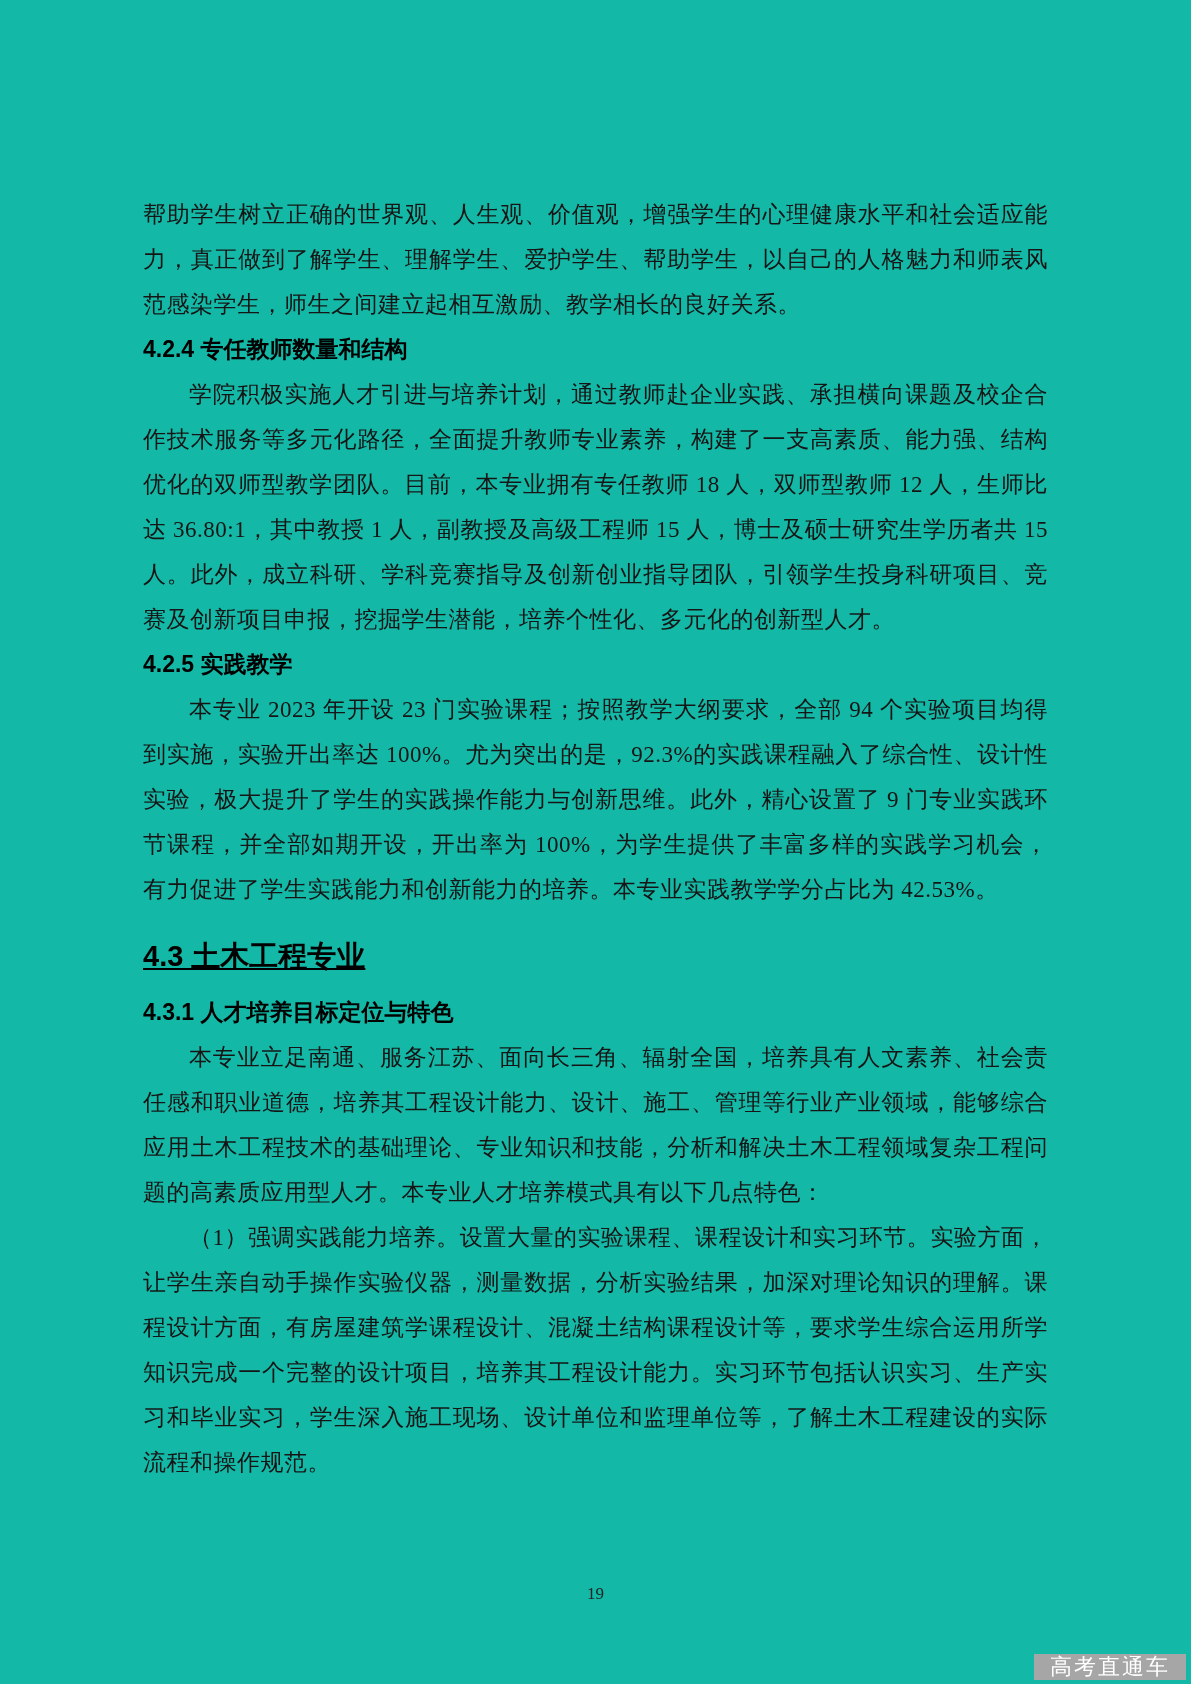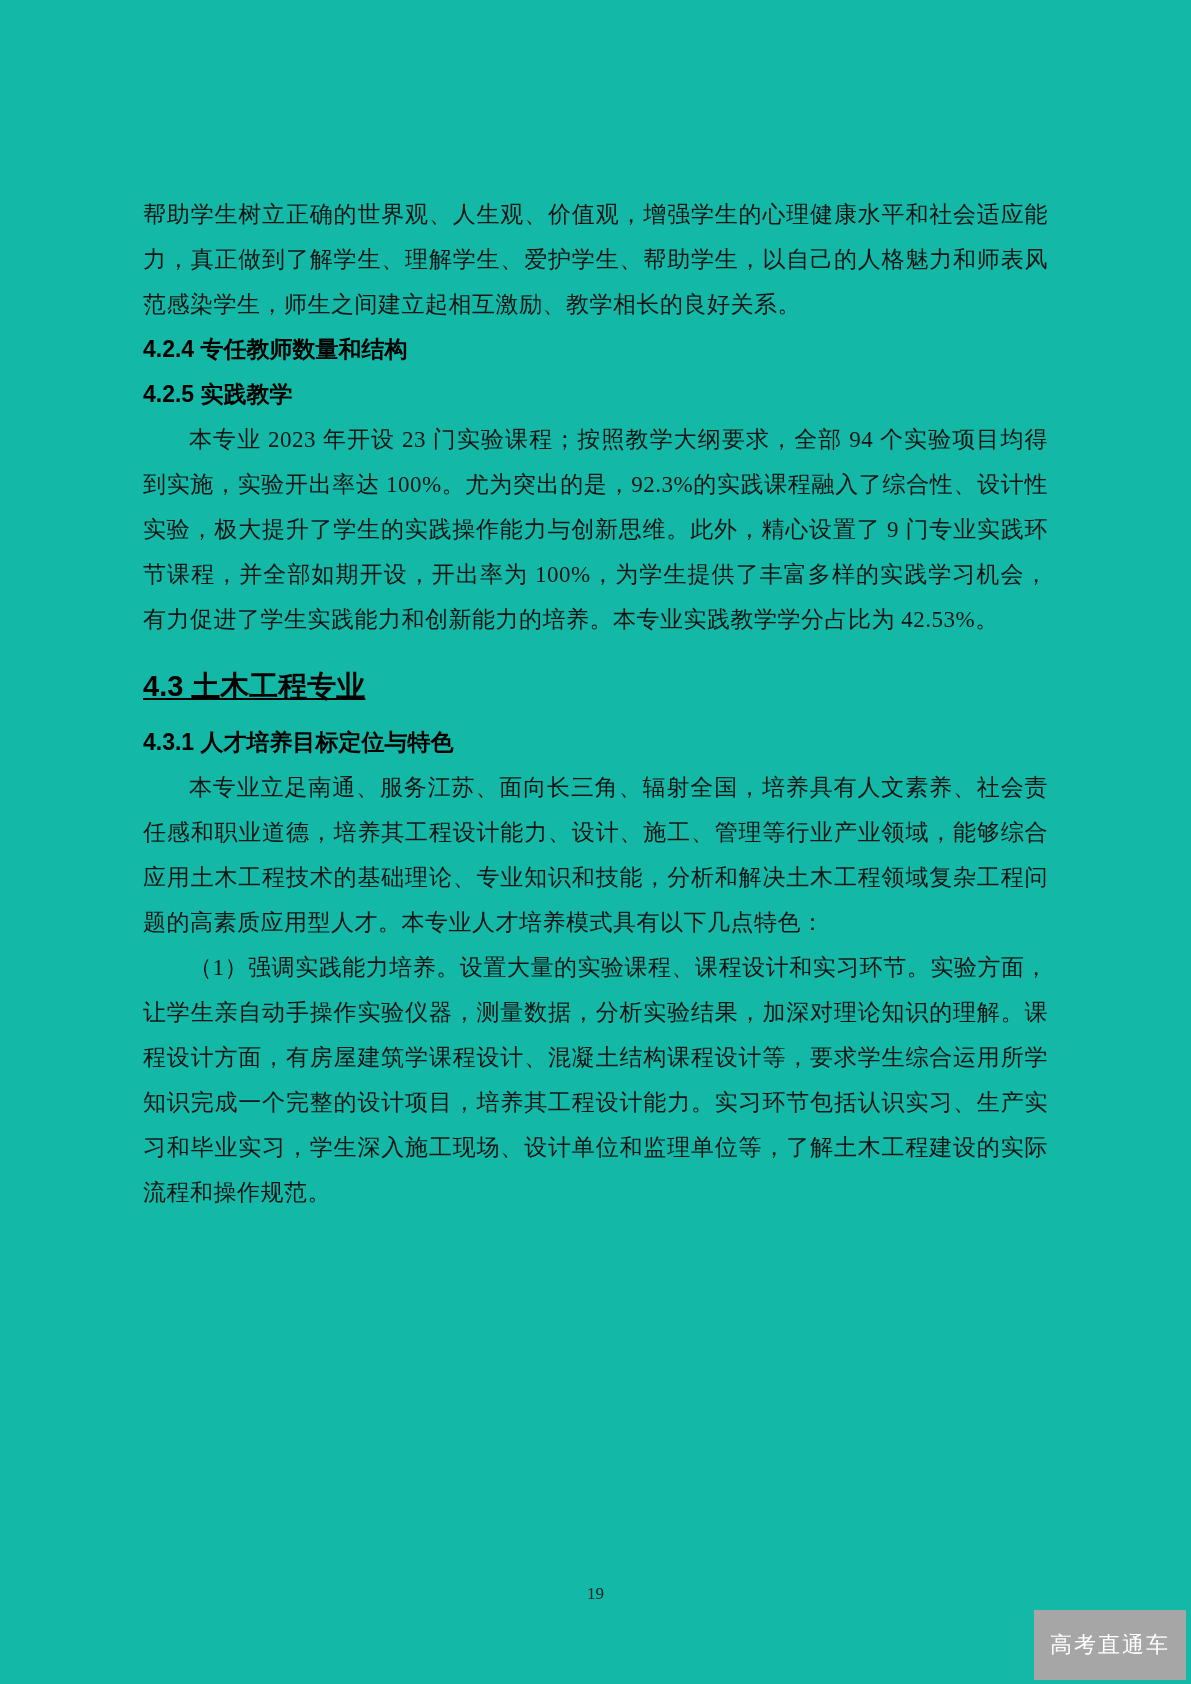--- a/index.html
+++ b/index.html
@@ -54,32 +54,33 @@
     font-family: "Liberation Serif", serif;
   }
   .watermark {
     position: absolute;
     right: 5px;
     bottom: 4px;
     background: #a6a6a6;
     color: #ffffff;
     font-size: 22px;
     line-height: 22px;
-    padding: 24px 16px;
+    padding: 2px 16px;
     font-family: "Liberation Sans", sans-serif;
     letter-spacing: 2px;
   }
 </style>
 </head>
 <body>
 
 <div class="page">
   <div class="content">
     <p class="body">帮助学生树立正确的世界观、人生观、价值观，增强学生的心理健康水平和社会适应能力，真正做到了解学生、理解学生、爱护学生、帮助学生，以自己的人格魅力和师表风范感染学生，师生之间建立起相互激励、教学相长的良好关系。</p>
     <div class="h3">4.2.4 专任教师数量和结构</div>
+    <p class="body indent">学院积极实施人才引进与培养计划，通过教师赴企业实践、承担横向课题及校企合作技术服务等多元化路径，全面提升教师专业素养，构建了一支高素质、能力强、结构优化的双师型教学团队。目前，本专业拥有专任教师 18 人，双师型教师 12 人，生师比达 36.80:1，其中教授 1 人，副教授及高级工程师 15 人，博士及硕士研究生学历者共 15 人。此外，成立科研、学科竞赛指导及创新创业指导团队，引领学生投身科研项目、竞赛及创新项目申报，挖掘学生潜能，培养个性化、多元化的创新型人才。</p>
     <div class="h3">4.2.5 实践教学</div>
     <p class="body indent">本专业 2023 年开设 23 门实验课程；按照教学大纲要求，全部 94 个实验项目均得到实施，实验开出率达 100%。尤为突出的是，92.3%的实践课程融入了综合性、设计性实验，极大提升了学生的实践操作能力与创新思维。此外，精心设置了 9 门专业实践环节课程，并全部如期开设，开出率为 100%，为学生提供了丰富多样的实践学习机会，有力促进了学生实践能力和创新能力的培养。本专业实践教学学分占比为 42.53%。</p>
     <div class="h2">4.3 土木工程专业</div>
     <div class="h3">4.3.1 人才培养目标定位与特色</div>
     <p class="body indent">本专业立足南通、服务江苏、面向长三角、辐射全国，培养具有人文素养、社会责任感和职业道德，培养其工程设计能力、设计、施工、管理等行业产业领域，能够综合应用土木工程技术的基础理论、专业知识和技能，分析和解决土木工程领域复杂工程问题的高素质应用型人才。本专业人才培养模式具有以下几点特色：</p>
     <p class="body indent">（1）强调实践能力培养。设置大量的实验课程、课程设计和实习环节。实验方面，让学生亲自动手操作实验仪器，测量数据，分析实验结果，加深对理论知识的理解。课程设计方面，有房屋建筑学课程设计、混凝土结构课程设计等，要求学生综合运用所学知识完成一个完整的设计项目，培养其工程设计能力。实习环节包括认识实习、生产实习和毕业实习，学生深入施工现场、设计单位和监理单位等，了解土木工程建设的实际流程和操作规范。</p>
   </div>
 
   <div class="page-number">19</div>
 

